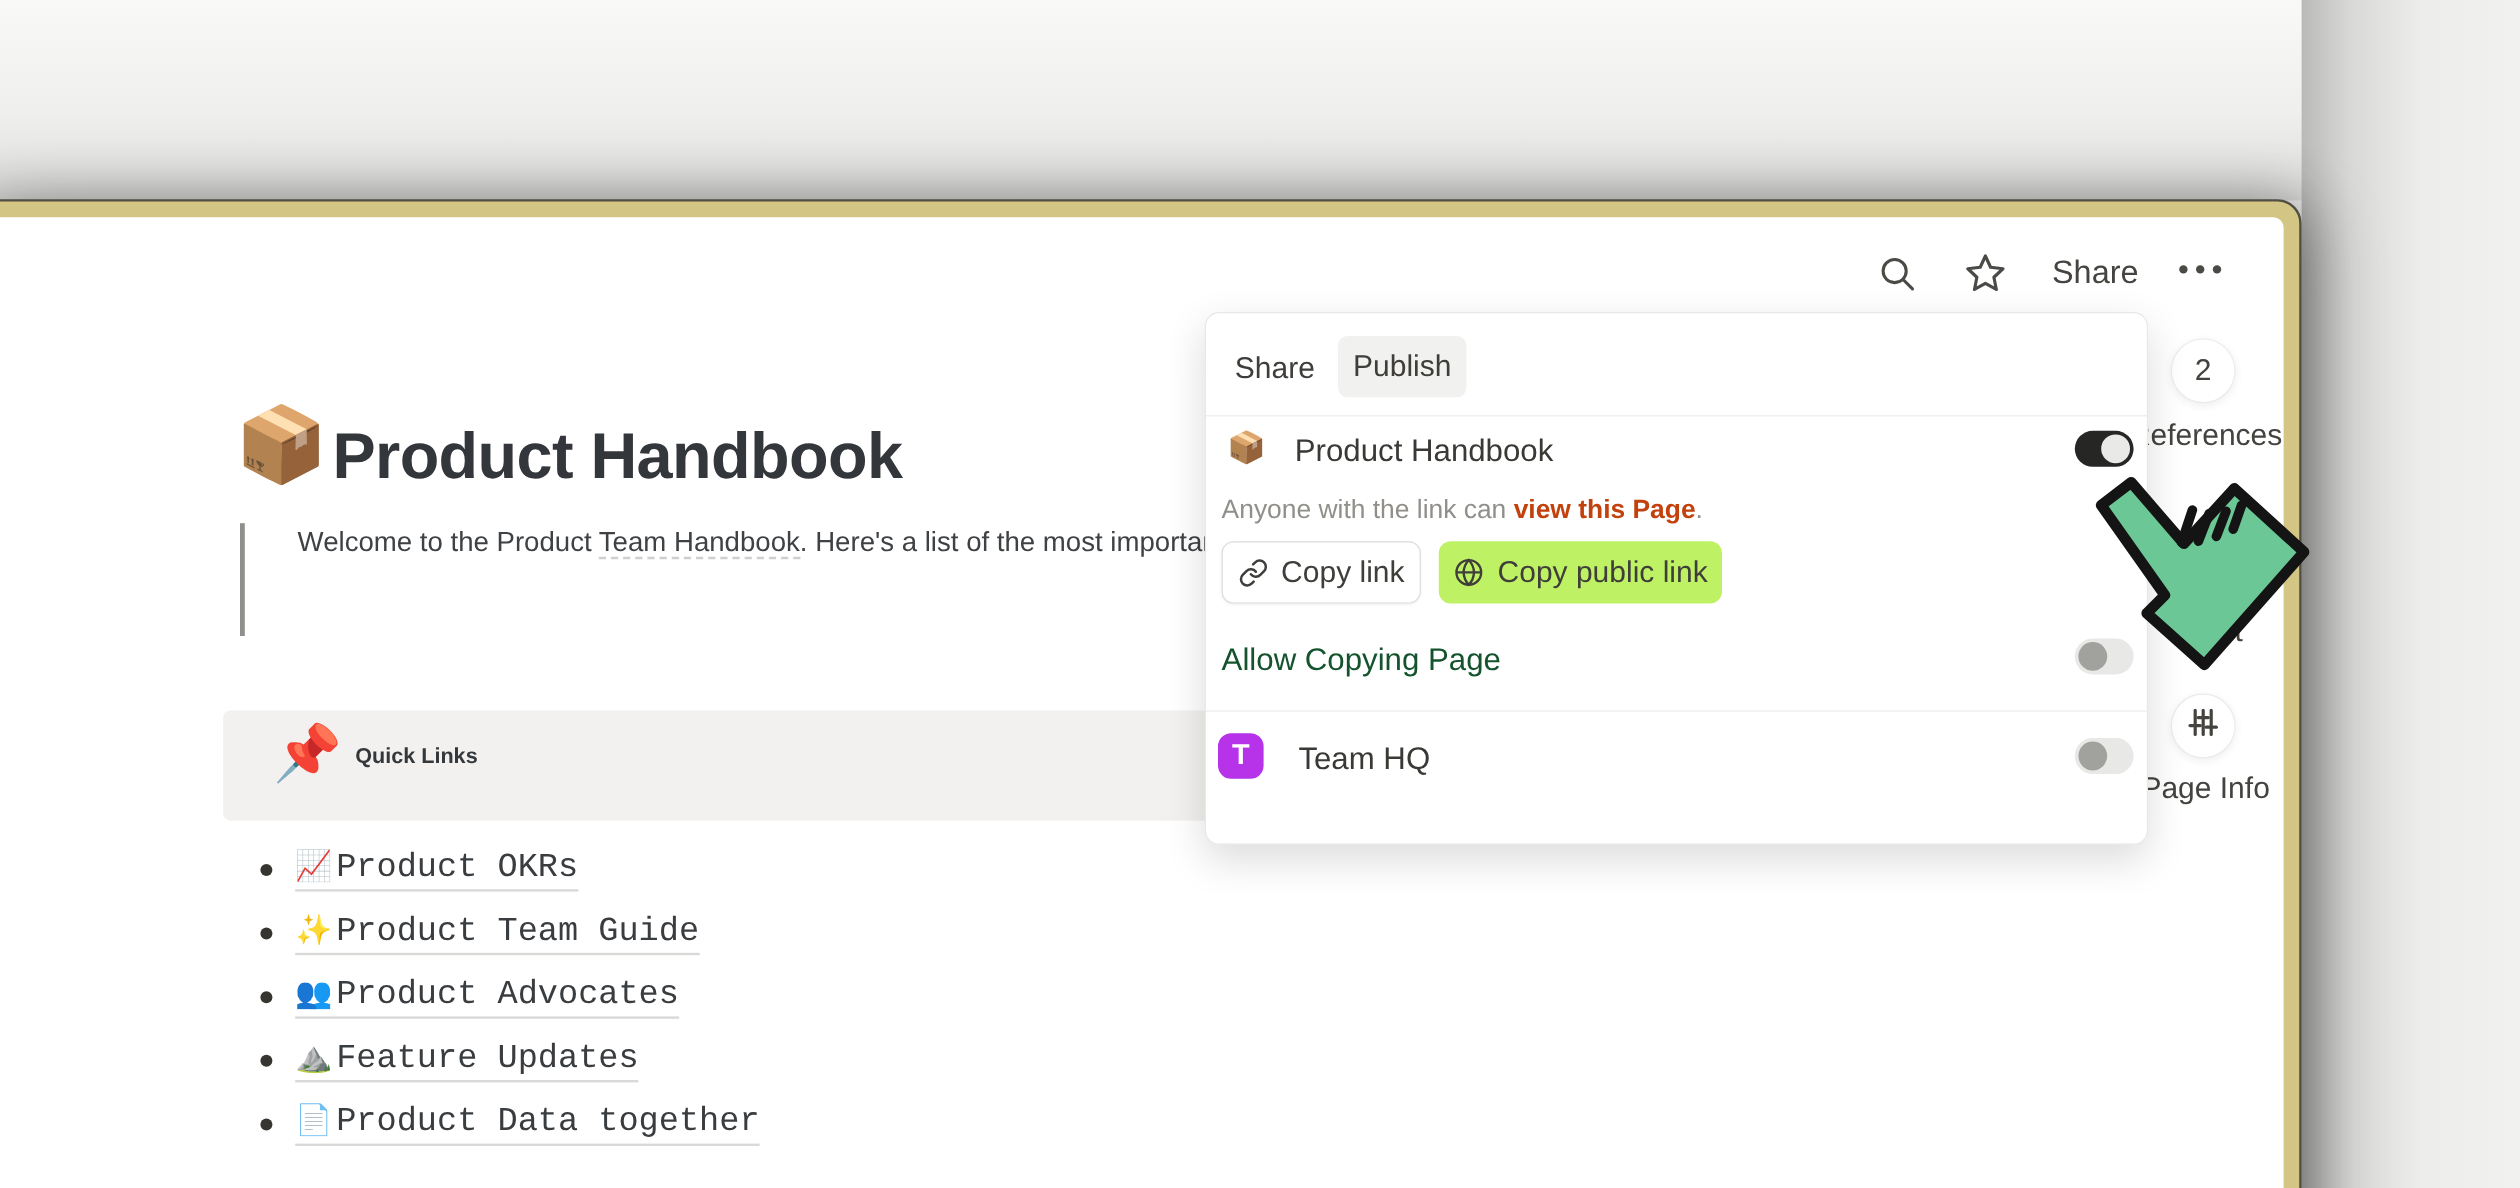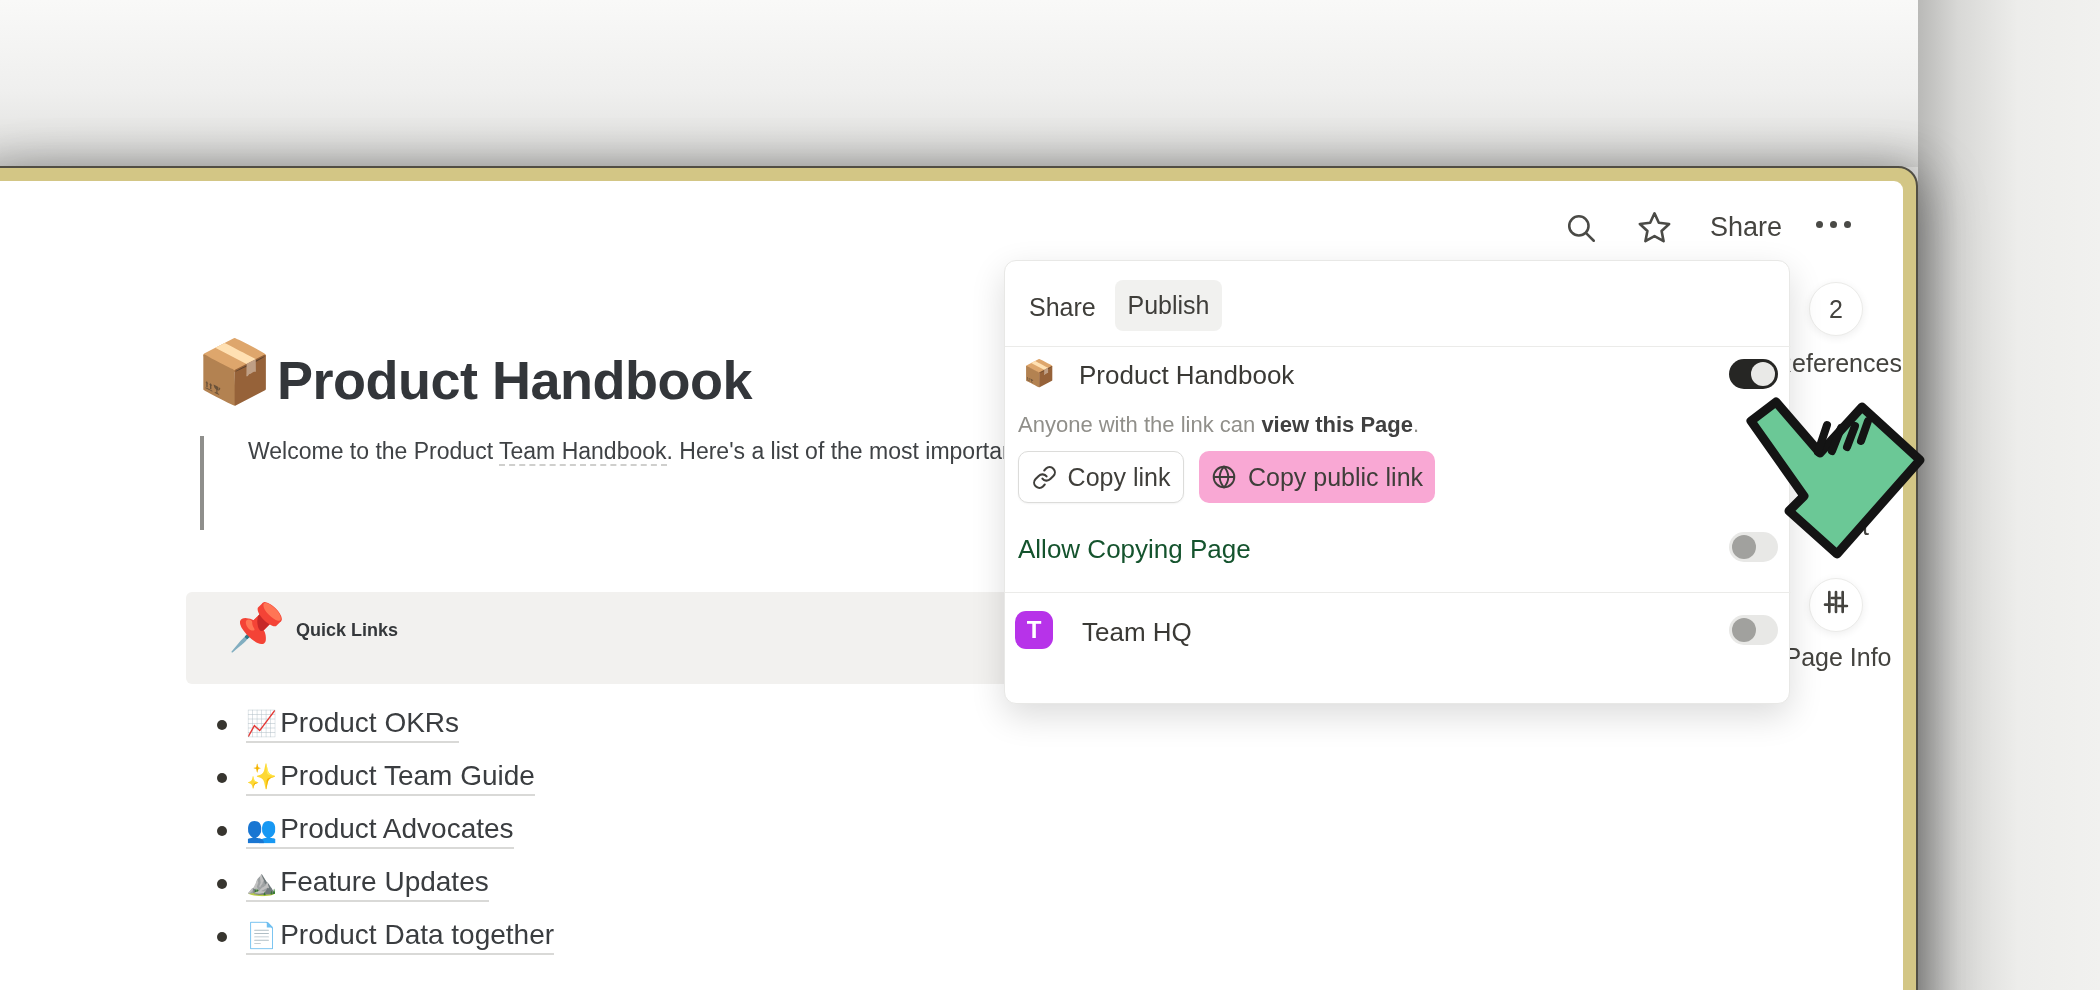--- a/index.html
+++ b/index.html
@@ -52,28 +52,28 @@
   .pop-row-emoji { position:absolute; left:18px; top:97px; font-size:26px; }
   .pop-row-title { position:absolute; left:74px; top:99px; font-size:26px;
     font-weight:500; color:#3a3935; }
   .toggle { position:absolute; width:49px; height:30px; border-radius:16px; }
   .toggle .knob { position:absolute; top:3px; width:24px; height:24px; border-radius:50%; }
   .toggle.on { background:#262624; }
   .toggle.on .knob { right:3px; background:#e9e9e7; }
   .toggle.off { background:#e8e8e6; }
   .toggle.off .knob { left:3px; background:#a1a19e; }
   .helper { position:absolute; left:13px; font-size:22px; color:#908f8a; }
-  .helper b { font-weight:600; color:#404040; }
+  .helper b { font-weight:600; color:#c2410c; }
   .pop-btn { position:absolute; top:190px; height:52px; border-radius:10px;
     display:flex; align-items:center; justify-content:center; gap:11px;
     font-size:25px; color:#3f3e3a; }
   .pop-btn svg { display:block; }
   .btn-copy-link { left:13px; width:166px; background:#fff; border:1.5px solid #dcdcda;
     box-shadow:0 1px 2px rgba(0,0,0,0.05); }
-  .btn-copy-public { left:194px; width:236px; background:#f9a8d4; }
+  .btn-copy-public { left:194px; width:236px; background:#bef264; }
   .allow-label { position:absolute; left:13px; top:273px; font-size:26px; color:#14532d; }
   .avatar { position:absolute; left:10px; top:350px; width:38px; height:38px;
     border-radius:11px; display:flex; align-items:center; justify-content:center;
     color:#fff; font-size:24px; font-weight:700; }
   .workspace-title { position:absolute; left:77px; top:356px; font-size:26px; color:#3a3935; }
 
   
   .page-icon { position:absolute; left:196px; top:336px; font-size:62px; line-height:72px; z-index:2; }
   .page-title { position:absolute; left:277px; top:349px; font-size:54px; font-weight:700;
     color:#33363a; letter-spacing:-0.5px; z-index:2; }
@@ -84,21 +84,21 @@
   .quote-link { border-bottom:2px dashed #cfcfcd; }
   .callout { position:absolute; left:186px; top:592px; width:1240px; height:92px;
     background:#f2f1ef; border-radius:6px; z-index:2; }
   .callout-emoji { position:absolute; left:42px; top:8px; font-size:46px; }
   .callout-title { position:absolute; left:110px; top:28px; font-size:18px;
     font-weight:700; color:#35383b; }
   .link-item { position:absolute; left:210px; z-index:2; height:36px; }
   .link-dot { position:absolute; left:7px; top:13px; width:10px; height:10px;
     border-radius:50%; background:#37352f; }
   .link-body { position:absolute; left:36px; top:0; white-space:nowrap;
-    padding-bottom:2px; border-bottom:2px solid #d9d9d7; }
+    padding-bottom:2px; border-bottom:2px solid #d9d9d7;font-family:Liberation Mono, monospace; }
   .link-emoji { font-size:25px; margin-right:3px; }
   .link-text { font-size:28px; color:#3a3d40; }
 
   .rail-fragment { position:absolute; left:1862px; top:512px; font-size:25px;
     color:#44433f; z-index:3; }
 
   .cursor { position:absolute; left:1720px; top:393px; z-index:9; }
 </style>
 </head>
 <body>

